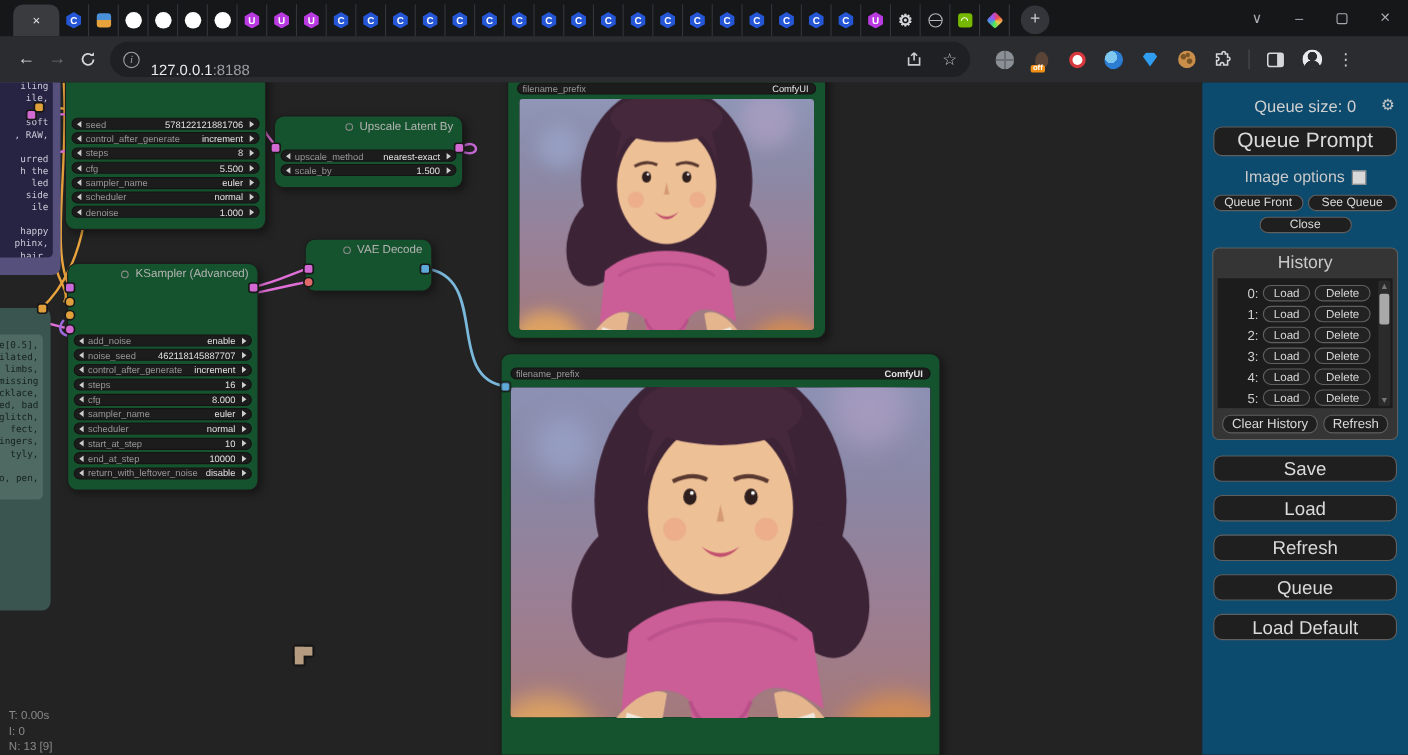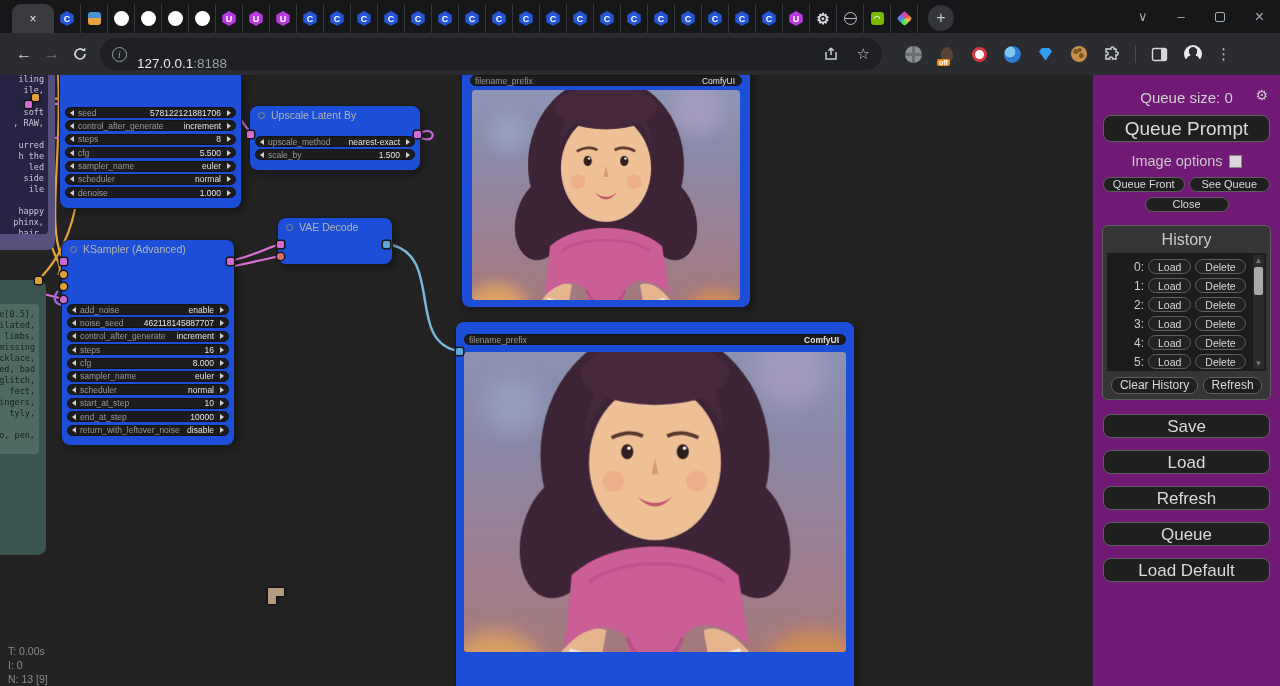--- a/index.html
+++ b/index.html
@@ -50,22 +50,22 @@
   .cookie{width:16px;height:16px;border-radius:50%;background:#c98f4a;
     background-image:radial-gradient(circle at 30% 35%,#7a5426 0 2px,transparent 3px),radial-gradient(circle at 65% 60%,#7a5426 0 2px,transparent 3px),radial-gradient(circle at 55% 25%,#7a5426 0 1.5px,transparent 2.5px);}
   .sep{width:1px;height:18px;background:#4a4c50;}
   .avatar{width:18px;height:18px;border-radius:50%;background:#e8eaed;
     background-image:radial-gradient(circle at 50% 35%,#2b2c2f 0 4px,transparent 4.5px),radial-gradient(circle at 50% 95%,#2b2c2f 0 7px,transparent 7.5px);}
   .kebab{color:#c7cacd;font-size:15px;letter-spacing:0;}
   svg.mini{display:block;}
   
   .canvas{position:absolute;left:0;top:75px;width:1093px;height:611px;background:#232323;overflow:hidden;}
   .wires{position:absolute;left:0;top:0;}
-  .node{position:absolute;background:#1d4ed8;border-radius:8px;box-shadow:0 0 0 1px #1c1c1c,3px 3px 8px rgba(0,0,0,.45);}
-  .ntitle{height:18px;display:flex;align-items:center;gap:6px;padding:0 8px;color:#b4b4b4;font-size:10.5px;}
+  .node{position:absolute;background:#14532d;border-radius:8px;box-shadow:0 0 0 1px #1c1c1c,3px 3px 8px rgba(0,0,0,.45);}
+  .ntitle{height:18px;display:flex;align-items:center;gap:6px;padding:0 8px;color:#b4b4b4;font-size:10.5px;justify-content:flex-end;}
   .ndot{width:7px;height:7px;border:1.5px solid #8a8a8a;border-radius:50%;flex:0 0 auto;}
   .widgets{padding:0 5px;}
   .widget{height:11px;margin-bottom:2.4px;background:#1c1c1c;border:1px solid #141414;border-radius:6px;
     display:flex;align-items:center;padding:0 4px;font-size:8.5px;}
   .arr{width:0;height:0;border-top:3px solid transparent;border-bottom:3px solid transparent;}
   .al{border-right:4px solid #cfcfcf;margin-right:4px;}
   .ar{border-left:4px solid #cfcfcf;margin-left:4px;}
   .wl{flex:1;color:#979797;overflow:hidden;white-space:nowrap;}
   .wv{color:#e2e2e2;margin-right:2px;white-space:nowrap;}
   .imgbox{border-radius:3px;overflow:hidden;background:#111;}
@@ -80,21 +80,21 @@
   .pn-neg{background:#3a5550;}
   .pn-neg .ptext{background:#4e6a62;color:#16211d;}
   .ptext{margin:24px 7px 8px 0;border-radius:4px;padding:5px 4px;font-size:8.5px;line-height:11px;
     text-align:right;overflow:hidden;font-family:"DejaVu Sans Mono",monospace;}
   .frag{min-height:11px;white-space:nowrap;}
   .stats{position:absolute;left:8px;top:569px;color:#8a8a8a;font-size:10.5px;line-height:14px;}
   .lhandle{position:absolute;left:268px;top:513px;width:16px;height:16px;
     border-top:8px solid #b59c80;border-left:8px solid #b59c80;
     filter:drop-shadow(1px 1px 0 #161616) drop-shadow(-1px -1px 0 #161616) drop-shadow(1px -1px 0 #161616) drop-shadow(-1px 1px 0 #161616);}
   
-  .panel{position:absolute;left:1093px;top:75px;width:187px;height:611px;background:#701a75;color:#d6d6d6;}
+  .panel{position:absolute;left:1093px;top:75px;width:187px;height:611px;background:#0c4a6e;color:#d6d6d6;}
   .qrow{margin-top:14px;text-align:center;font-size:15px;color:#cfcfcf;position:relative;}
   .panelgear{position:absolute;right:12px;top:-2px;font-size:14px;color:#c9c9c9;}
   .btn{display:block;background:#1f1f1f;border:1px solid #5f5f5f;border-radius:8px;color:#dadada;
     text-align:center;font-family:"Liberation Sans",sans-serif;cursor:pointer;}
   .qprompt{margin:9px 10px 0;width:167px;height:27px;font-size:19px;line-height:24px;}
   .extra{margin-top:11px;text-align:center;font-size:14.5px;color:#c9c9c9;display:flex;align-items:center;justify-content:center;gap:6px;}
   .chk{width:13px;height:13px;background:#d9d9d9;border:1px solid #888;display:inline-block;}
   .qrow2{display:flex;gap:4px;margin:8px 10px 0;}
   .qrow2 .btn{flex:1;height:15px;font-size:11px;line-height:13px;border-radius:8px;}
   .closebtn{margin:5px auto 0;width:84px;height:15px;font-size:11px;line-height:13px;}

